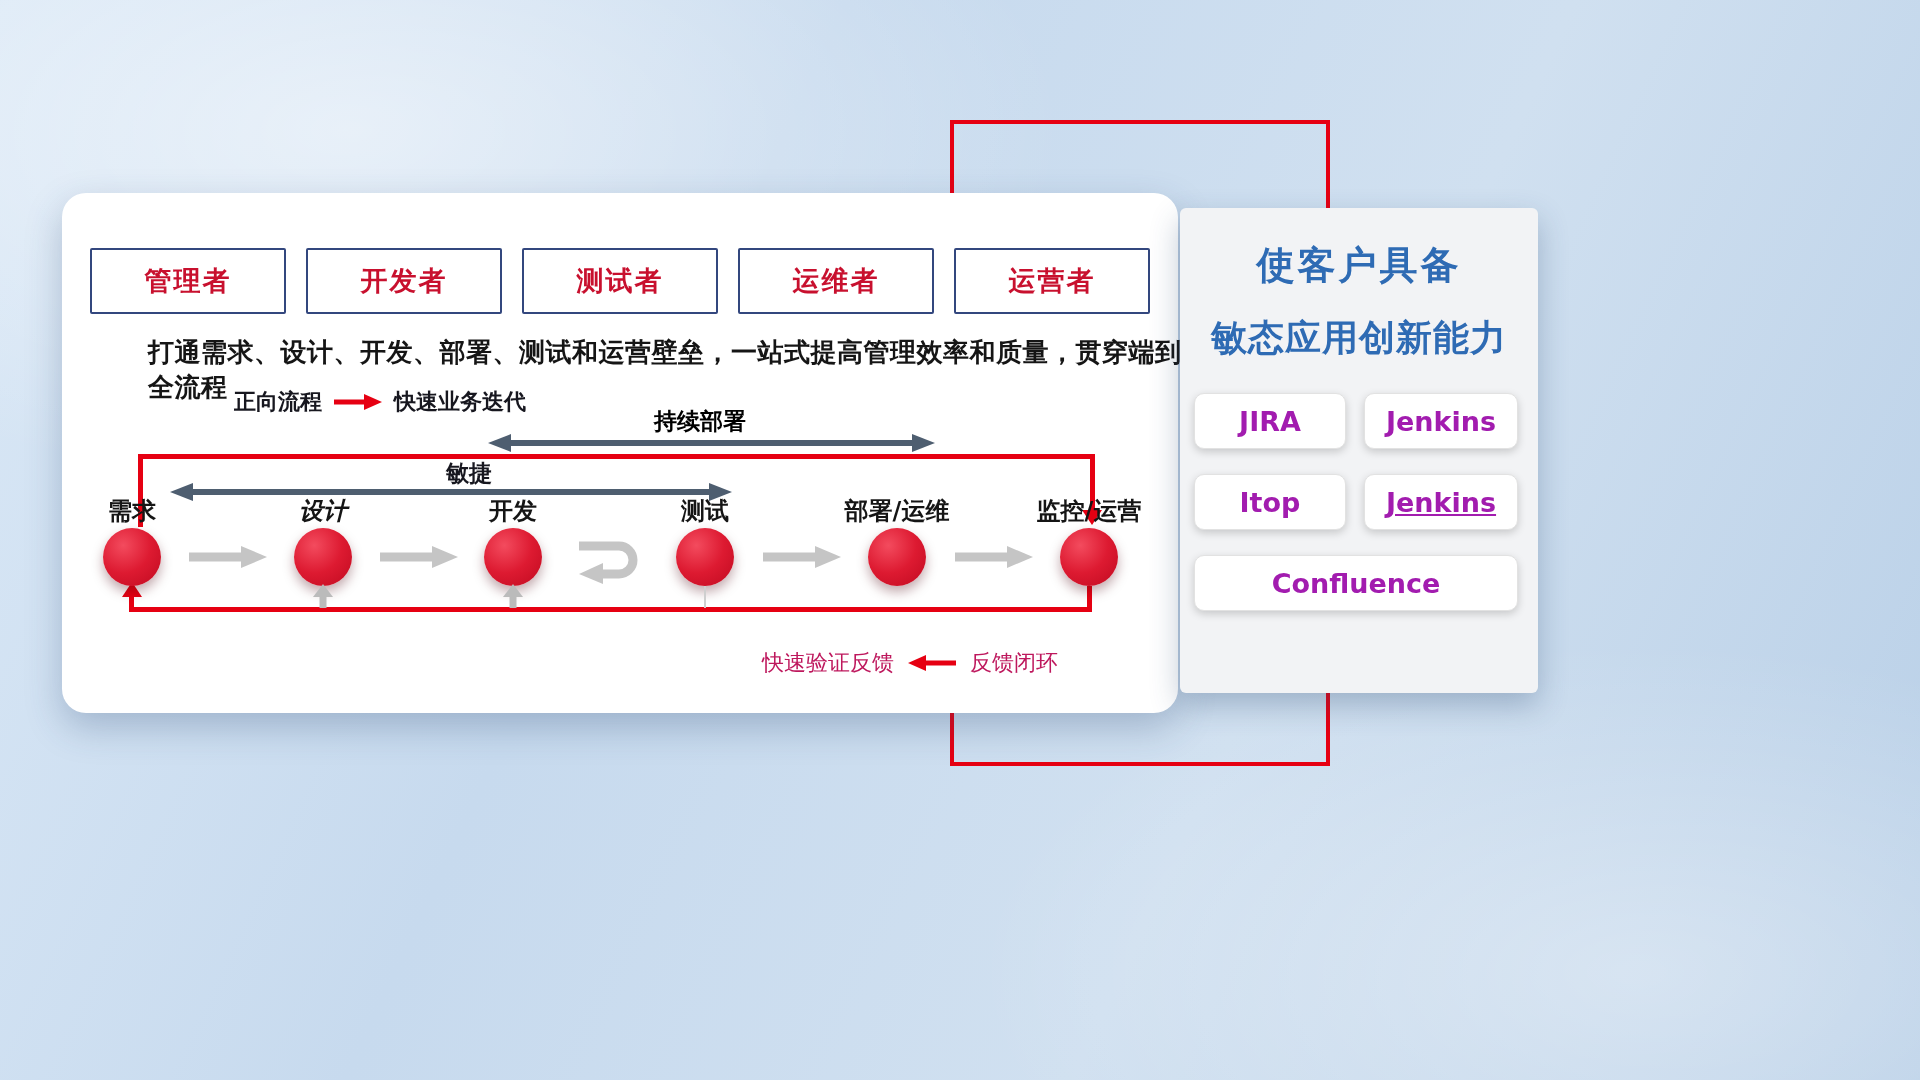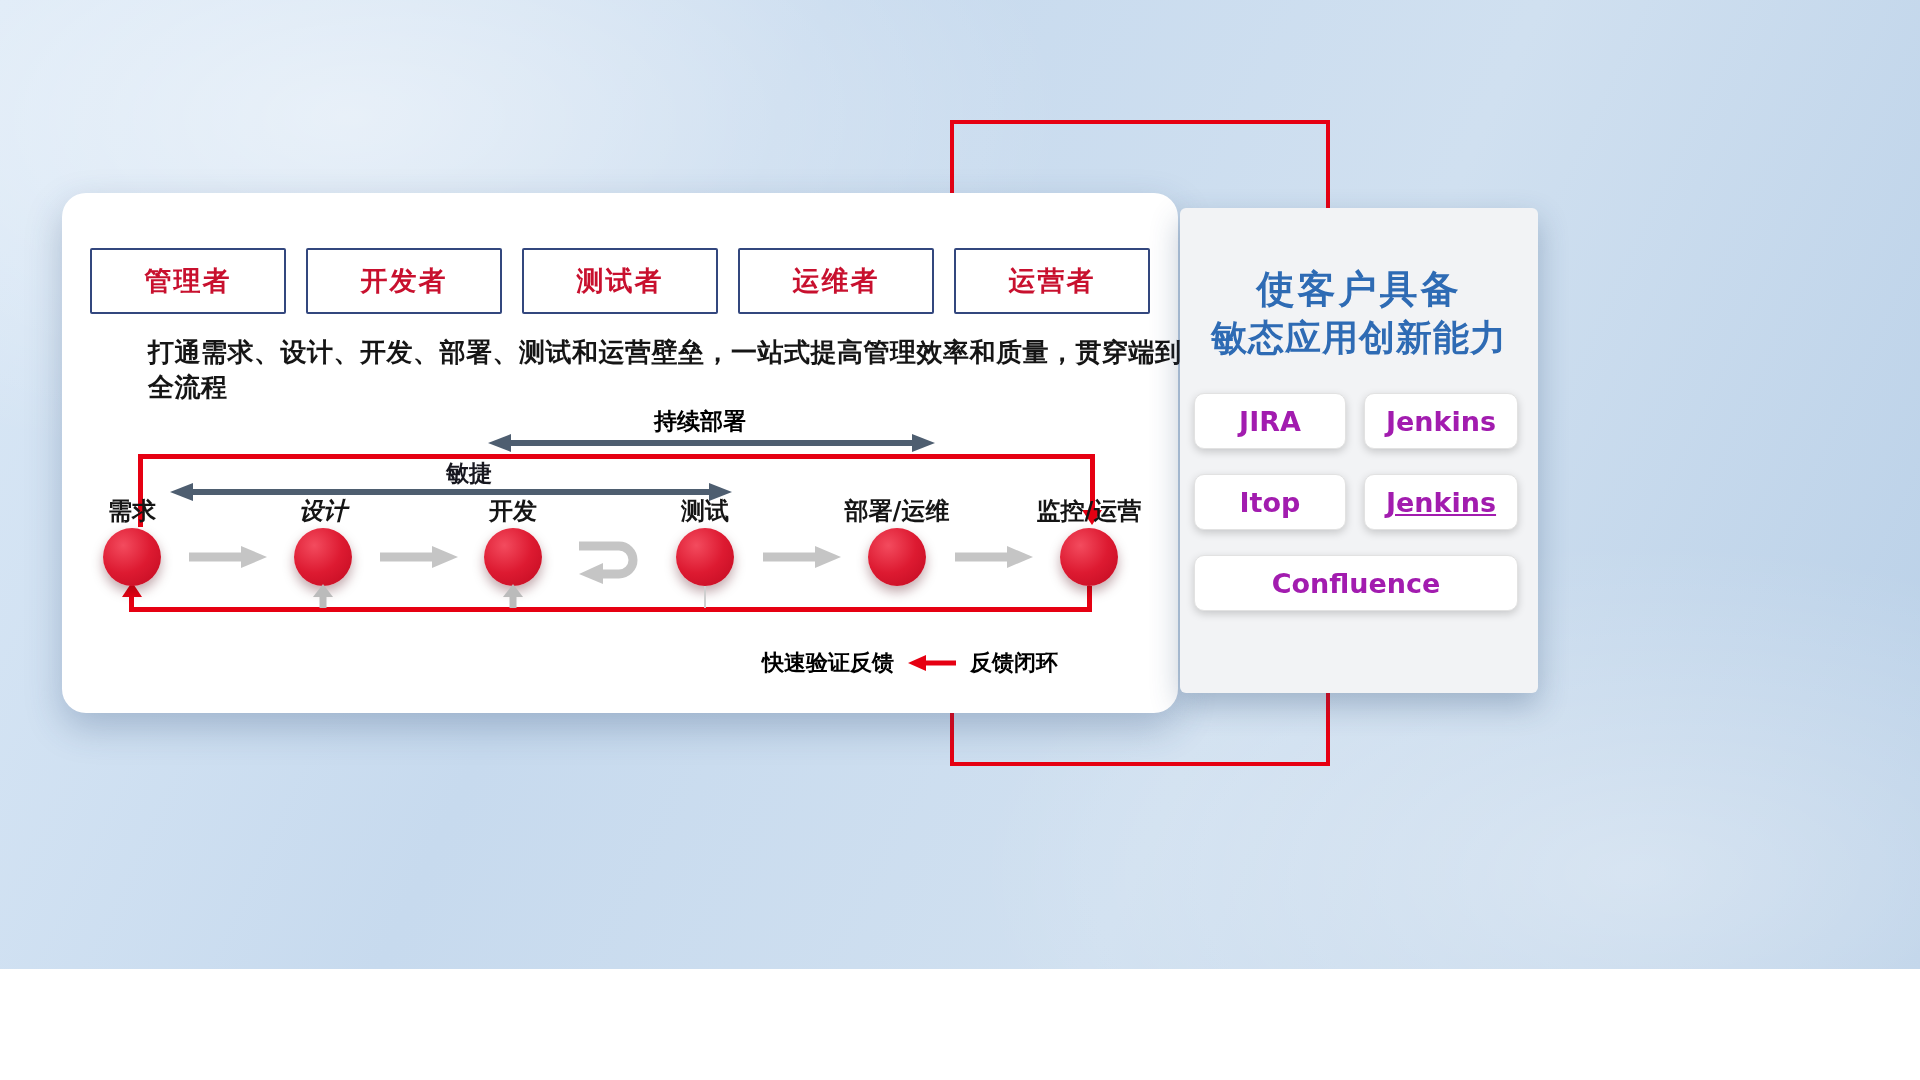--- a/index.html
+++ b/index.html
@@ -1,21 +1,21 @@
 <!DOCTYPE html>
 <html><head>
 <meta charset="utf-8">
 <style>
   html, body { margin: 0; padding: 0; }
   body {
     width: 1920px; height: 1080px; overflow: hidden;
     font-family: "DejaVu Sans", "Liberation Sans", sans-serif;
   }
   .canvas {
-    position: relative; width: 1920px; height: 969px;
+    position: relative; width: 1920px; height: 1080px;
     background:
       radial-gradient(1200px 600px at 18% 12%, rgba(255,255,255,.5), rgba(255,255,255,0) 60%),
       radial-gradient(1100px 550px at 85% 90%, rgba(255,255,255,.35), rgba(255,255,255,0) 60%),
       linear-gradient(115deg, #dae8f6 0%, #c7daee 35%, #d0e0f0 65%, #b8cfe7 100%);
   }
 
   
   .red-frame {
     position: absolute; left: 950px; top: 120px; width: 372px; height: 638px;
     border: 4px solid #e60012; z-index: 1;
@@ -96,31 +96,31 @@
   .fa-1 { left: 125px; } .fa-2 { left: 316px; } .fa-3 { left: 699px; } .fa-4 { left: 891px; }
   .loop-icon { position: absolute; left: 505px; top: 337px; }
 
   .up-arrow { position: absolute; top: 391px; }
   .ua-1 { left: 248px; } .ua-2 { left: 438px; }
   .down-line-test { position: absolute; left: 642px; top: 393px; width: 2px; height: 22px; background: #cfcfcf; }
 
   .legend-feedback {
     position: absolute; left: 700px; top: 455px;
     display: flex; align-items: center; gap: 14px;
-    font-size: 22px; font-weight: bold; color: #000000;
+    font-size: 22px; font-weight: normal; color: #be185d;
   }
 
   
   .side-panel {
     position: absolute; left: 1180px; top: 208px; width: 358px; height: 485px;
     background: #f2f3f5; border-radius: 6px;
     box-shadow: 0 12px 30px rgba(40,70,110,.3); z-index: 3;
   }
   .panel-title { position: absolute; width: 100%; text-align: center; font-weight: bold; color: #2e6bb4; }
-  .pt1 { top: 32px;  font-size: 38px; letter-spacing: 3px; margin-top: 24px; }
+  .pt1 { top: 32px;  font-size: 38px; letter-spacing: 3px; }
   .pt2 { top: 106px; font-size: 36px; letter-spacing: 1px; }
   .tool-box {
     position: absolute; height: 54px; background: #ffffff; border-radius: 10px;
     border: 1px solid #e2e2e2; box-shadow: 0 3px 8px rgba(0,0,0,.18);
     display: flex; align-items: center; justify-content: center;
     font-size: 27px; font-weight: bold; color: #a21caf;
   }
   .tb-jira       { left: 14px;  top: 185px; width: 150px; }
   .tb-gitlab     { left: 184px; top: 185px; width: 152px; }
   .tb-itop       { left: 14px;  top: 266px; width: 150px; }
@@ -139,20 +139,28 @@
     <div class="roles-row">
       <div class="role-box">管理者</div>
       <div class="role-box">开发者</div>
       <div class="role-box">测试者</div>
       <div class="role-box">运维者</div>
       <div class="role-box">运营者</div>
     </div>
 
     <div class="description">打通需求、设计、开发、部署、测试和运营壁垒，一站式提高管理效率和质量，贯穿端到端全流程</div>
 
+    <div class="legend-forward">
+      <span>正向流程</span>
+      <svg width="48" height="18">
+        <line x1="0" y1="9" x2="34" y2="9" stroke="#e60012" stroke-width="5"></line>
+        <polygon points="48,9 30,1 30,17" fill="#e60012"></polygon>
+      </svg>
+      <span>快速业务迭代</span>
+    </div>
 
     <div class="cd-label">持续部署</div>
     <svg class="cd-arrow" width="447" height="22">
       <line x1="18" y1="11" x2="429" y2="11" stroke="#4e5e70" stroke-width="6"></line>
       <polygon points="0,11 23,2 23,20" fill="#4e5e70"></polygon>
       <polygon points="447,11 424,2 424,20" fill="#4e5e70"></polygon>
     </svg>
 
     <div class="agile-label">敏捷</div>
     <svg class="agile-arrow" width="562" height="22">

